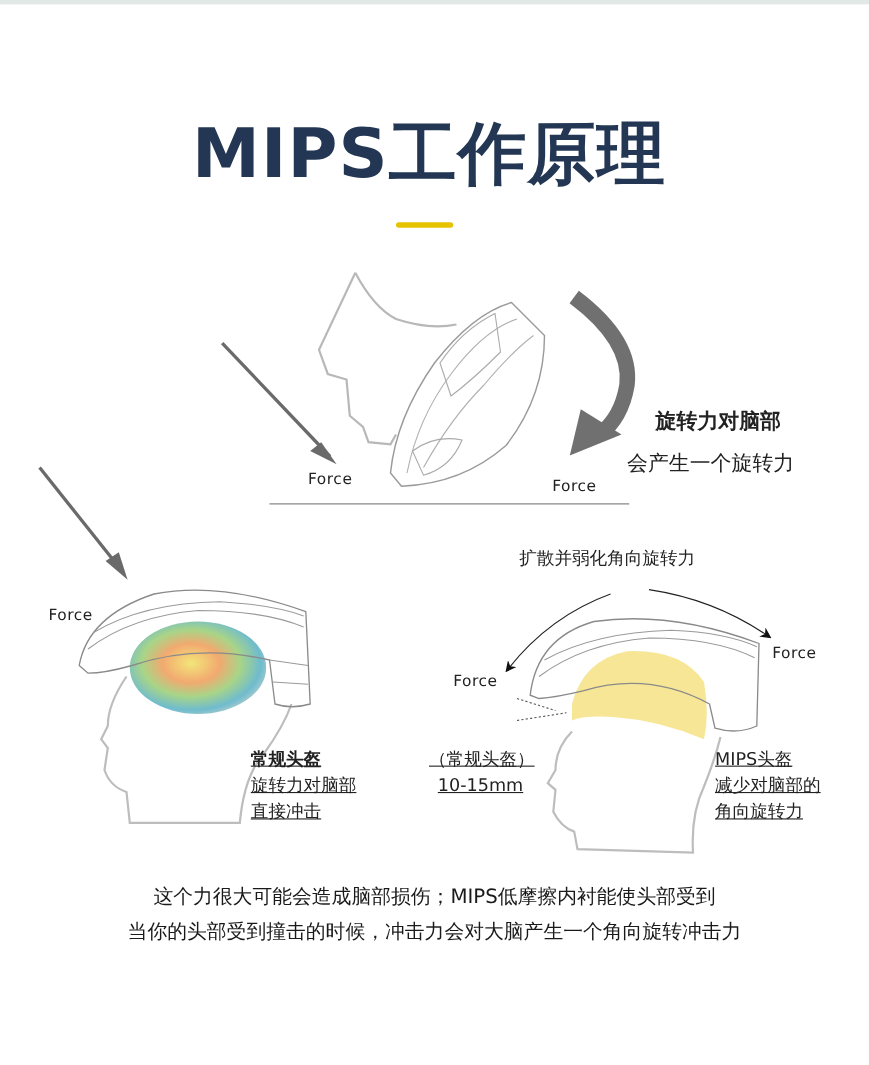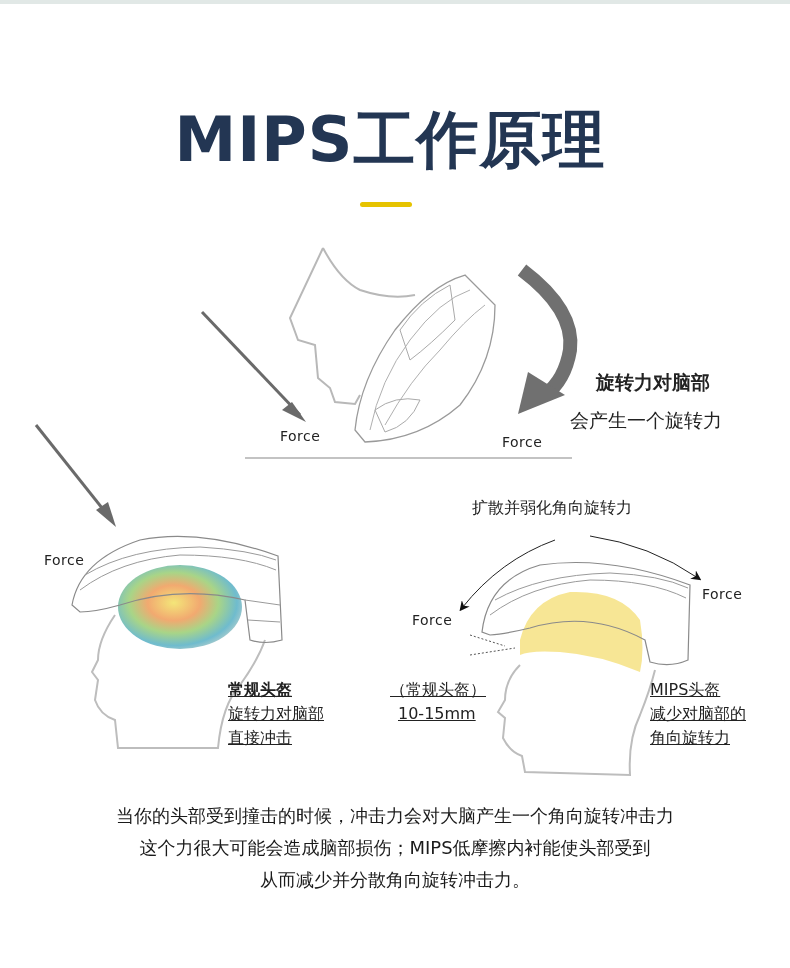--- a/index.html
+++ b/index.html
@@ -112,16 +112,15 @@
 <div class="lbl force" style="left:702px; top:586px;">Force</div>
 <div class="lbl side" style="left:390px; top:678px;">（常规头盔）</div>
 <div class="lbl side" style="left:398px; top:702px;">10-15mm</div>
 <div class="lbl side" style="left:650px; top:678px;">
   <div>MIPS头盔</div>
   <div>减少对脑部的</div>
   <div>角向旋转力</div>
 </div>
 
 <div class="body-text">
+  <div>这个力很大可能会造成脑部损伤；MIPS低摩擦内衬能使头部受到</div>
   <div>当你的头部受到撞击的时候，冲击力会对大脑产生一个角向旋转冲击力</div>
-  <div>这个力很大可能会造成脑部损伤；MIPS低摩擦内衬能使头部受到</div>
-  <div>从而减少并分散角向旋转冲击力。</div>
 </div>
 
 </body></html>

